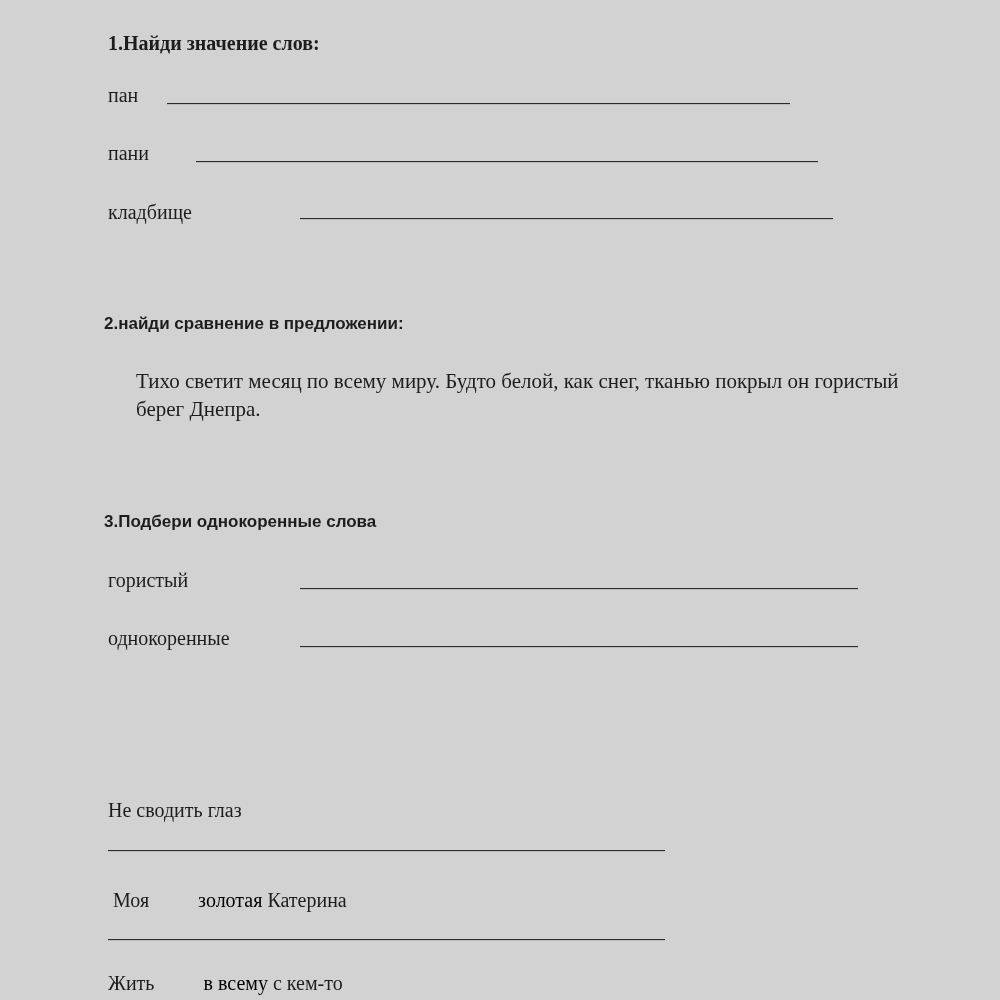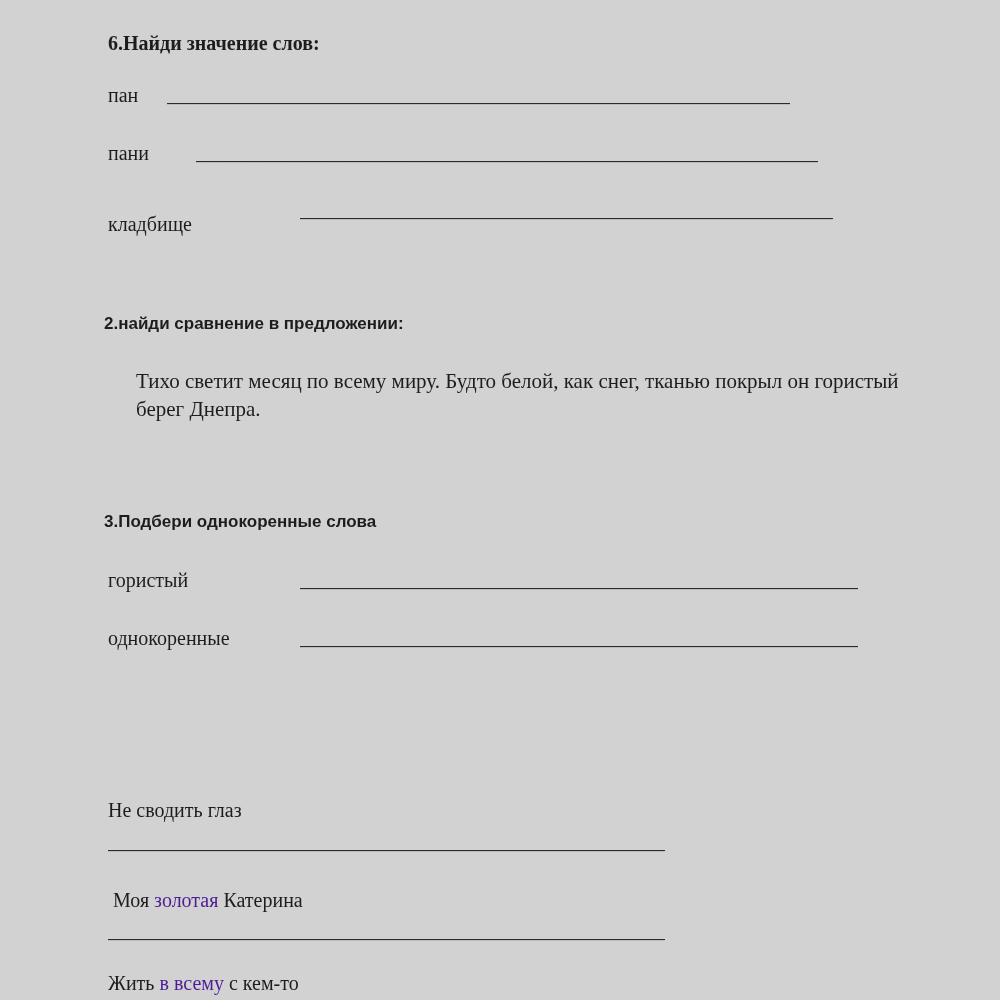--- a/index.html
+++ b/index.html
@@ -48,36 +48,36 @@
   }
   .blank {
     height: 26px;
     overflow: hidden;
     white-space: nowrap;
     font-size: 20px;
     line-height: 24px;
     color: #222222;
     letter-spacing: 0;
   }
-  .red { color: #4c1d95; }
+  .red { color: #000000; margin-left: 44px; }
 </style>
 </head>
 <body>
 
 <div class="page">
 
-  <div class="abs h-serif" style="top:31px">6.Найди значение слов:</div>
+  <div class="abs h-serif" style="top:31px">1.Найди значение слов:</div>
 
   <div class="abs lbl" style="top:83px">пан</div>
   <div class="abs blank" style="left:167px; top:82px; width:623px">________________________________________________________________________________</div>
 
   <div class="abs lbl" style="top:141px">пани</div>
   <div class="abs blank" style="left:196px; top:140px; width:622px">________________________________________________________________________________</div>
 
-  <div class="abs lbl" style="top:212px">кладбище</div>
+  <div class="abs lbl" style="top:200px">кладбище</div>
   <div class="abs blank" style="left:300px; top:197px; width:533px">________________________________________________________________________________</div>
 
   <div class="abs h-sans" style="top:311px">2.найди сравнение в предложении:</div>
   <div class="abs para" style="top:367px">Тихо светит месяц по всему миру. Будто белой, как снег, тканью покрыл он гористый берег Днепра.</div>
 
   <div class="abs h-sans" style="top:509px">3.Подбери однокоренные слова</div>
 
   <div class="abs lbl" style="top:568px">гористый</div>
   <div class="abs blank" style="left:300px; top:567px; width:558px">________________________________________________________________________________</div>
 

